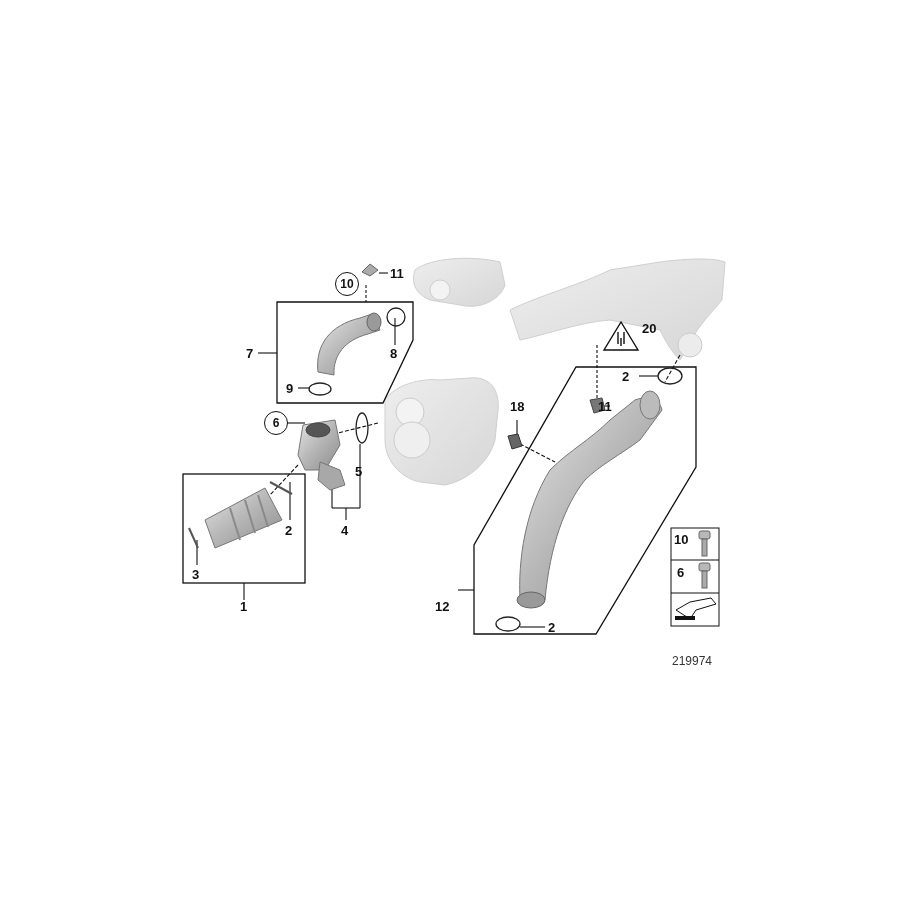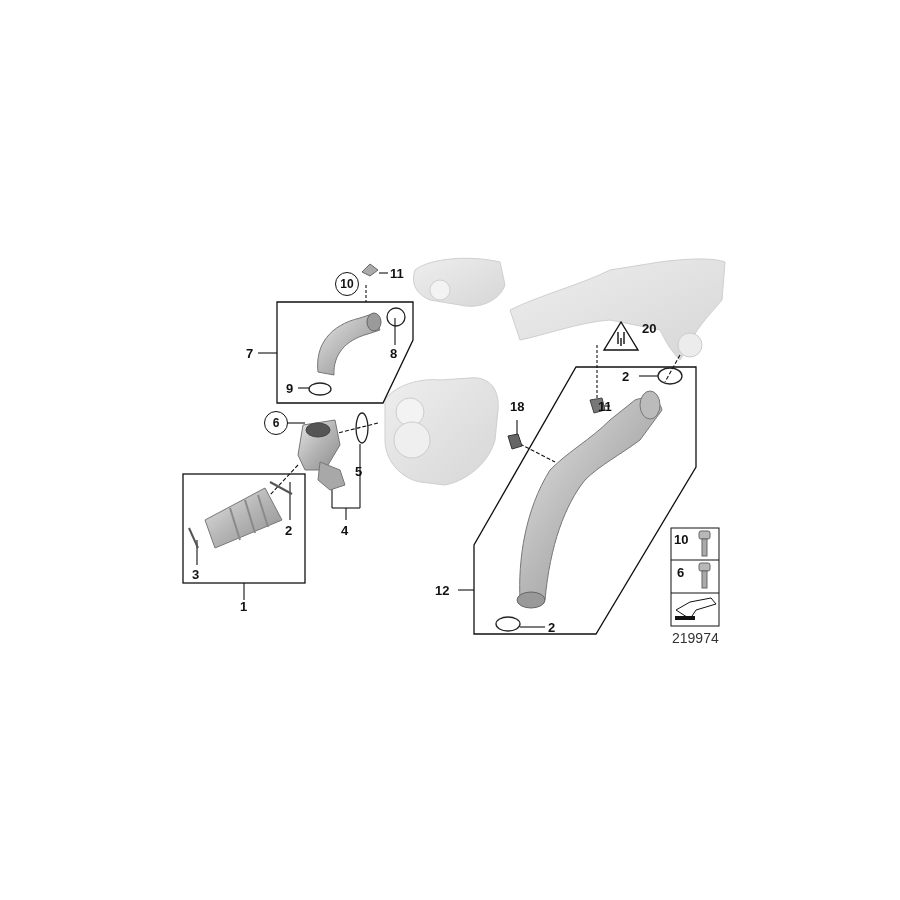--- a/index.html
+++ b/index.html
@@ -1,20 +1,20 @@
 <!DOCTYPE html>
 <html><head>
 <meta charset="utf-8">
 <style>
   html, body { margin:0; padding:0; background:#ffffff; }
   body { width:900px; height:900px; position:relative; overflow:hidden; font-family:"Liberation Sans", sans-serif; }
   svg { position:absolute; left:0; top:0; }
   .lbl { position:absolute; font-weight:bold; font-size:13px; color:#111; line-height:1; }
   .circ { position:absolute; width:22px; height:22px; border:1.6px solid #111; border-radius:50%; display:flex; align-items:center; justify-content:center; font-weight:bold; font-size:12px; color:#111; background:#fff; }
-  .refnum { position:absolute; font-size:14px; color:#333; }
+  .refnum { position:absolute; font-size:12px; color:#333;margin-top:24px; }
 </style>
 </head>
 <body>
 
 <svg width="900" height="900" viewBox="0 0 900 900">
   <defs>
     <linearGradient id="pipe" x1="0" y1="0" x2="1" y2="1">
       <stop offset="0" stop-color="#e6e6e6"></stop>
       <stop offset="0.5" stop-color="#b5b5b5"></stop>
       <stop offset="1" stop-color="#8c8c8c"></stop>
@@ -139,21 +139,21 @@
 <div class="lbl" style="left:285px;top:524px">2</div>
 <div class="lbl" style="left:192px;top:568px">3</div>
 <div class="lbl" style="left:341px;top:524px">4</div>
 <div class="lbl" style="left:355px;top:465px">5</div>
 <div class="circ" style="left:264px;top:411px">6</div>
 <div class="lbl" style="left:246px;top:347px">7</div>
 <div class="lbl" style="left:390px;top:347px">8</div>
 <div class="lbl" style="left:286px;top:382px">9</div>
 <div class="circ" style="left:335px;top:272px">10</div>
 <div class="lbl" style="left:390px;top:267px">11</div>
-<div class="lbl" style="left:435px;top:584px">12</div>
+<div class="lbl" style="left:435px;top:600px">12</div>
 <div class="lbl" style="left:622px;top:370px">2</div>
 <div class="lbl" style="left:548px;top:621px">2</div>
 <div class="lbl" style="left:598px;top:400px">11</div>
 <div class="lbl" style="left:642px;top:322px">20</div>
 <div class="lbl" style="left:510px;top:400px">18</div>
 
 <div class="lbl" style="left:674px;top:533px">10</div>
 <div class="lbl" style="left:677px;top:566px">6</div>
 <div class="refnum" style="left:672px;top:630px">219974</div>
 

